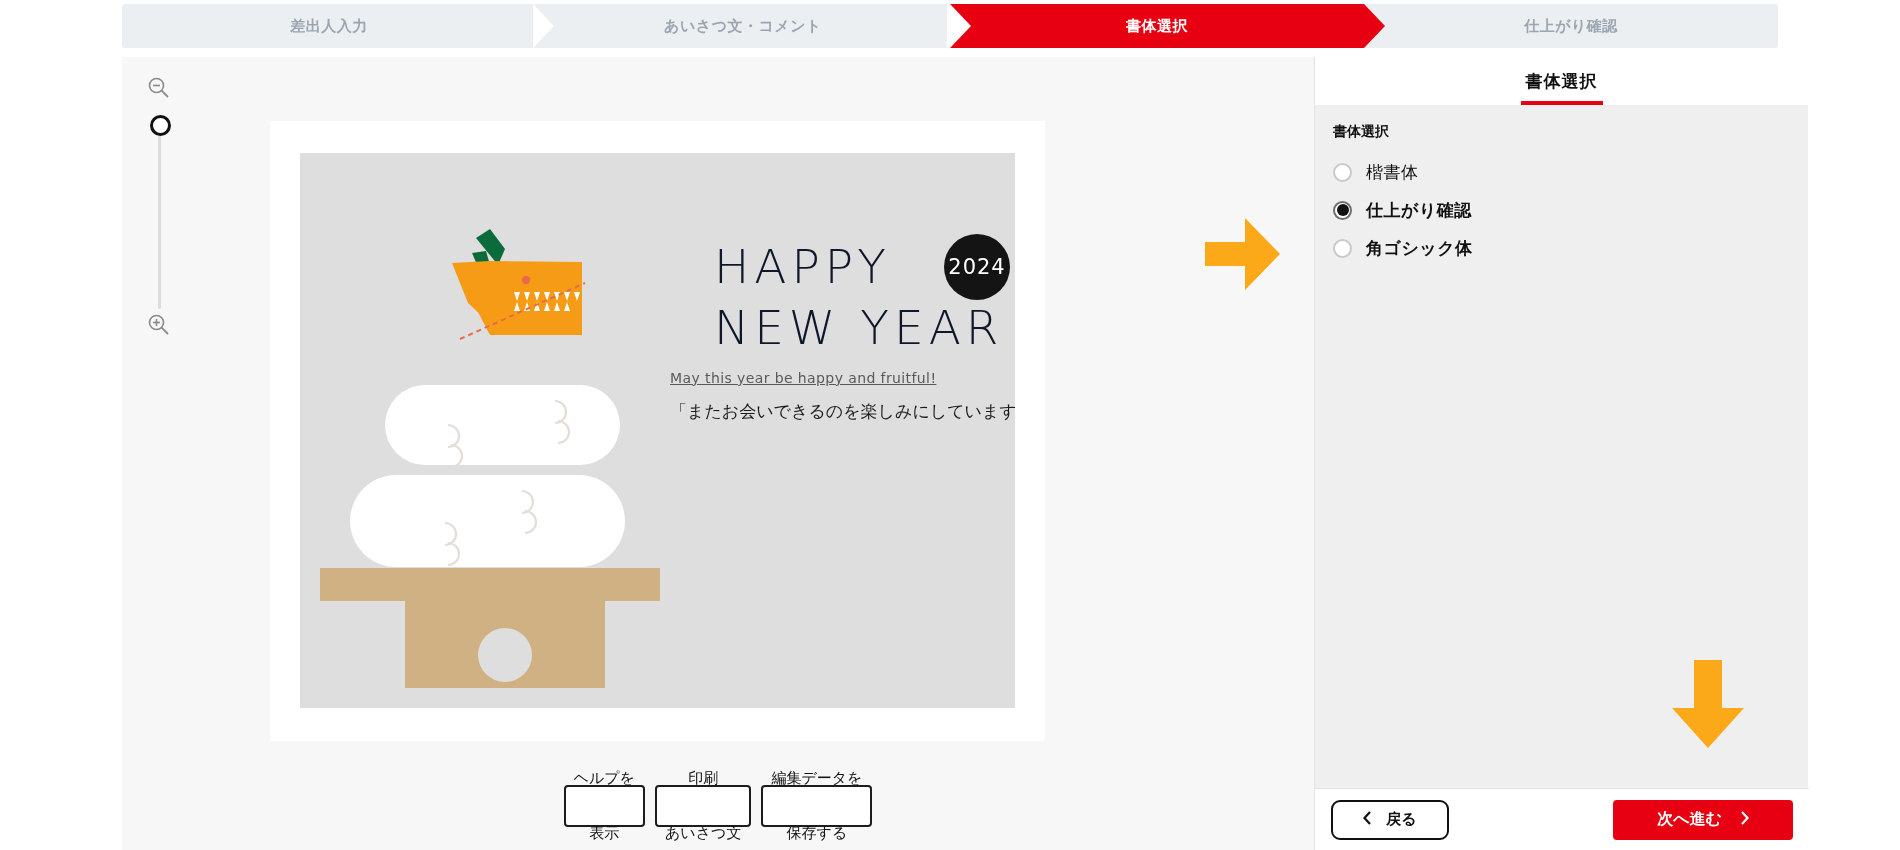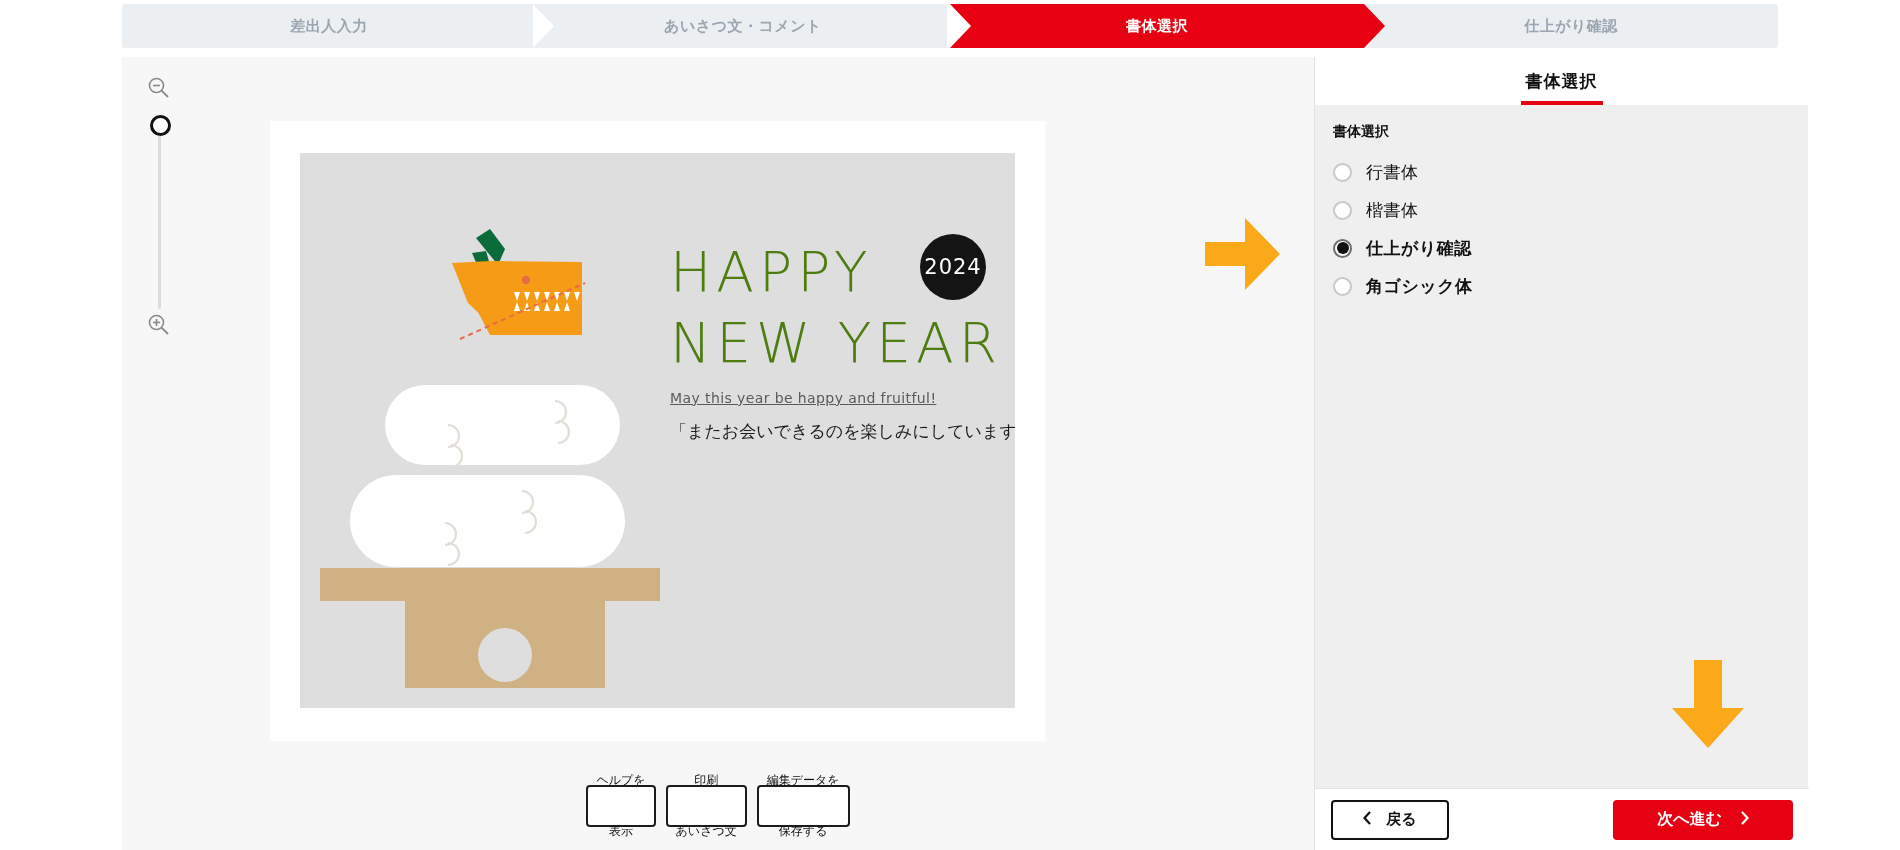--- a/index.html
+++ b/index.html
@@ -89,27 +89,28 @@
     overflow: hidden;
   }
 
   
   .illu { position: absolute; left: 0; top: 0; width: 380px; height: 555px; }
 
   
   .greet { position: absolute; left: 370px; top: 85px; width: 340px; }
   .hny {
     font-family: "DejaVu Sans", sans-serif;
-    font-size: 55px; font-weight: 300; letter-spacing: 5px;
-    color: #4d7c0f; line-height: 1.25;
+    font-size: 47px; font-weight: 300; letter-spacing: 5px;
+    color: #0f172a; line-height: 1.25;
     white-space: nowrap;
+    margin-left: 44px;
   }
   .hny-line2 { margin-top: 2px; }
   .badge-2024 {
-    position: absolute; right: 24px; top: -4px;
+    position: absolute; right: 0; top: -4px;
     width: 66px; height: 66px; border-radius: 50%;
     background: #141414; color: #ffffff;
     display: flex; align-items: center; justify-content: center;
     font-size: 21px; letter-spacing: 1px;
     font-family: "DejaVu Sans", sans-serif;
   }
   .subline {
     margin-top: 12px;
     font-family: "DejaVu Sans", sans-serif;
     font-size: 14px; color: #5a5a5a; letter-spacing: 0.4px;
@@ -138,21 +139,21 @@
 
   
   .tool-row {
     position: absolute; left: 0; top: 728px; width: 1192px;
     display: flex; justify-content: center; gap: 10px;
   }
   .tool-btn {
     min-width: 62px; height: 42px;
     border: 2px solid #1c1c1c; border-radius: 4px;
     background: #ffffff; color: #111111;
-    font-size: 12px; line-height: 1.25; font-weight: normal;
+    font-size: 15px; line-height: 1.25; font-weight: normal;
     display: flex; flex-direction: column; align-items: center; justify-content: center;
     padding: 0 8px; cursor: pointer; gap: 36px;
   }
 
   
   .panel {
     position: absolute; left: 1314px; top: 57px;
     width: 494px; height: 793px;
     background: #efefef;
     border-left: 1px solid #e2e2e2;
@@ -190,21 +191,21 @@
   .panel-footer {
     position: absolute; left: 0; bottom: 0;
     width: 494px; height: 62px;
     background: #ffffff;
     border-top: 1px solid #e2e2e2;
     display: flex; align-items: center; justify-content: space-between;
     padding: 0 16px;
   }
   .btn-back {
     width: 118px; height: 40px;
-    border: 2px solid #111111; border-radius: 4px; background: #ffffff;
+    border: 2px solid #111111; border-radius: 9px; background: #ffffff;
     color: #111111; font-size: 15px; font-weight: bold;
     display: flex; align-items: center; justify-content: center; gap: 14px;
     cursor: pointer;
   }
   .btn-next {
     width: 180px; height: 40px;
     border: none; border-radius: 4px; background: #e60012;
     color: #ffffff; font-size: 16px; font-weight: bold;
     display: flex; align-items: center; justify-content: center; gap: 18px;
     cursor: pointer;
@@ -354,24 +355,20 @@
   <div class="panel">
 
     <div class="panel-header">
       <span class="title">書体選択</span>
       <span class="underline"></span>
     </div>
 
     <div class="panel-body">
       <div class="group-label">書体選択</div>
 
-      <div class="radio-row">
-        <span class="radio"></span>
-        <span class="radio-label">行書体</span>
-      </div>
 
       <div class="radio-row">
         <span class="radio"></span>
         <span class="radio-label">楷書体</span>
       </div>
 
       <div class="radio-row">
         <span class="radio checked"></span>
         <span class="radio-label bold">仕上がり確認</span>
       </div>

